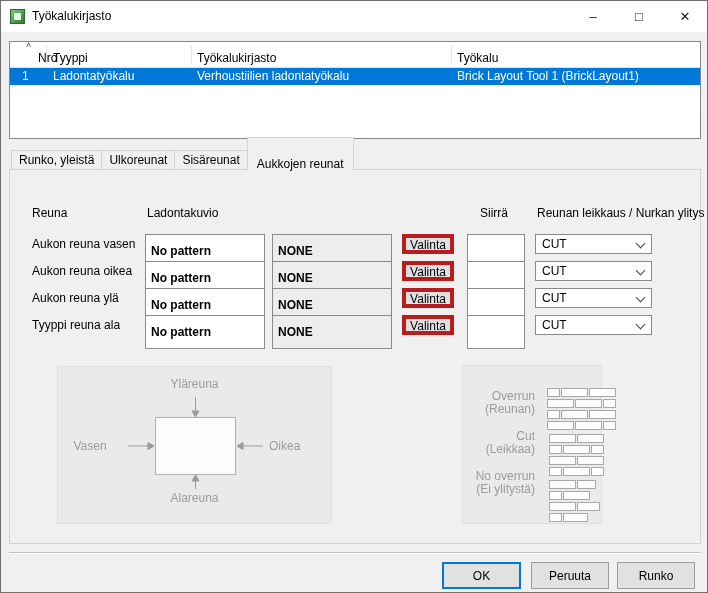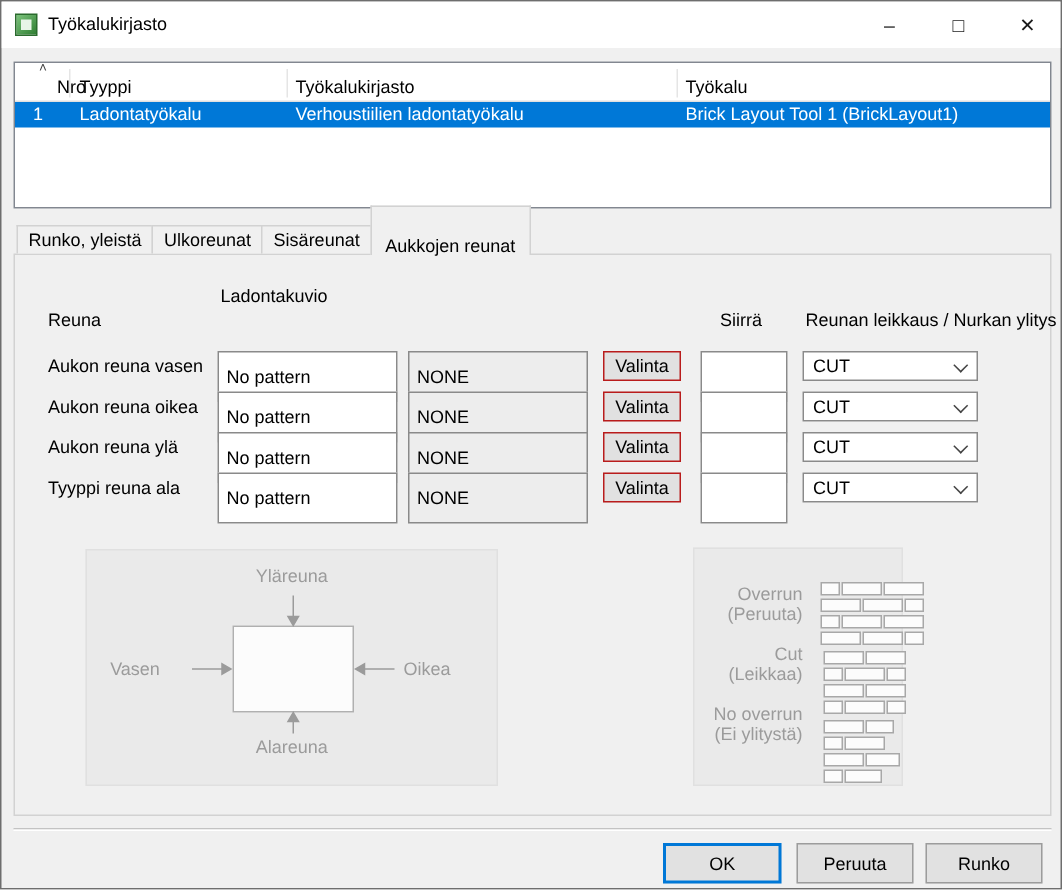--- a/index.html
+++ b/index.html
@@ -26,23 +26,23 @@
   
   .tabs { position:absolute; left:10px; top:146px; height:23px; display:flex; align-items:flex-end; z-index:3; }
   .tab { height:19px; line-height:18px; margin-bottom:1px; padding:0 7px; font-size:12px; color:#000; background:#f0f0f0; border:1px solid #d2d2d2; border-bottom:none; margin-right:-1px; white-space:nowrap; }
   .tab.active { height:22px; line-height:21px; margin-bottom:0; padding:16px 9px; position:relative; z-index:4; }
 
   
   .panel { position:absolute; left:8px; top:168px; width:692px; height:375px; border:1px solid #d2d2d2; background:#f0f0f0; z-index:2; }
   .phead { position:absolute; font-size:12px; color:#000; white-space:nowrap; }
   .prow { position:absolute; left:0; width:100%; height:20px; }
   .plabel { position:absolute; font-size:12px; line-height:20px; color:#000; white-space:nowrap; }
-  .txt { position:absolute; height:20px; border:1px solid #8a8a8a; background:#fff; font-size:12px; padding:16px 5px; font-family:inherit; color:#000; }
+  .txt { position:absolute; height:20px; border:1px solid #8a8a8a; background:#fff; font-size:12px; padding:16px 5px; font-family:inherit; color:#000;font-weight:bold; }
   .txt.ro { background:#ededed; }
-  .sbtn { position:absolute; height:20px; background:#e1e1e1; border:1px solid #b91c1c; font-size:12px; font-family:inherit; color:#000; }
+  .sbtn { position:absolute; height:20px; background:#e1e1e1; border:4px solid #b91c1c; font-size:12px; font-family:inherit; color:#000; }
   .combo { position:absolute; height:20px; background:#fff; border:1px solid #8a8a8a; font-size:12px; line-height:18px; padding:0 20px 0 6px; color:#000; }
   .chev { position:absolute; right:7px; top:5px; width:7px; height:7px; border-right:1px solid #444; border-bottom:1px solid #444; transform:rotate(45deg); }
 
   
   .diag { position:absolute; background:#eaeaea; border:1px solid #e0e0e0; }
   .gray { color:#9b9b9b; font-size:12px; }
   .d-top { position:absolute; left:0; top:10px; width:100%; text-align:center; }
   .d-bottom { position:absolute; left:0; top:124px; width:100%; text-align:center; }
   .d-left { position:absolute; left:0; top:72px; width:64px; text-align:center; }
   .d-right { position:absolute; left:211px; top:72px; }
@@ -96,21 +96,21 @@
   <div class="tabs">
     <div class="tab">Runko, yleistä</div>
     <div class="tab">Ulkoreunat</div>
     <div class="tab">Sisäreunat</div>
     <div class="tab active">Aukkojen reunat</div>
   </div>
 
   <div class="panel">
 
     <span class="phead" style="left:22px;  top:36px">Reuna</span>
-    <span class="phead" style="left:137px; top:20px">Ladontakuvio</span>
+    <span class="phead" style="left:137px; top:36px">Ladontakuvio</span>
     <span class="phead" style="left:470px; top:36px">Siirrä</span>
     <span class="phead" style="left:527px; top:36px">Reunan leikkaus / Nurkan ylitys</span>
 
     <div class="prow" style="top:64px">
       <span class="plabel" style="left:22px">Aukon reuna vasen</span>
       <input class="txt" style="left: 135px; width: 120px;" value="No pattern">
       <input class="txt ro" style="left: 262px; width: 120px;" value="NONE">
       <button class="sbtn" style="left:392px;width:52px">Valinta</button>
       <input class="txt" style="left: 457px; width: 58px;" value="">
       <div class="combo" style="left:525px;width:117px">
@@ -177,21 +177,21 @@
         <g stroke="#9b9b9b" fill="#9b9b9b">
           <line x1="137.5" y1="122" x2="137.5" y2="114"></line>
           <polygon points="134,114 141,114 137.5,108"></polygon>
         </g>
       </svg>
     </div>
 
     <div class="diag" style="left:452px;top:195px;width:140px;height:159px;overflow:visible">
       <div class="gray ov-label" style="top:24px">
         <div>Overrun</div>
-        <div>(Peruuta)</div>
+        <div>(Reunan)</div>
       </div>
       <div class="gray ov-label" style="top:64px">
         <div>Cut</div>
         <div>(Leikkaa)</div>
       </div>
       <div class="gray ov-label" style="top:104px">
         <div>No overrun</div>
         <div>(Ei ylitystä)</div>
       </div>
       <div class="brickbox">

